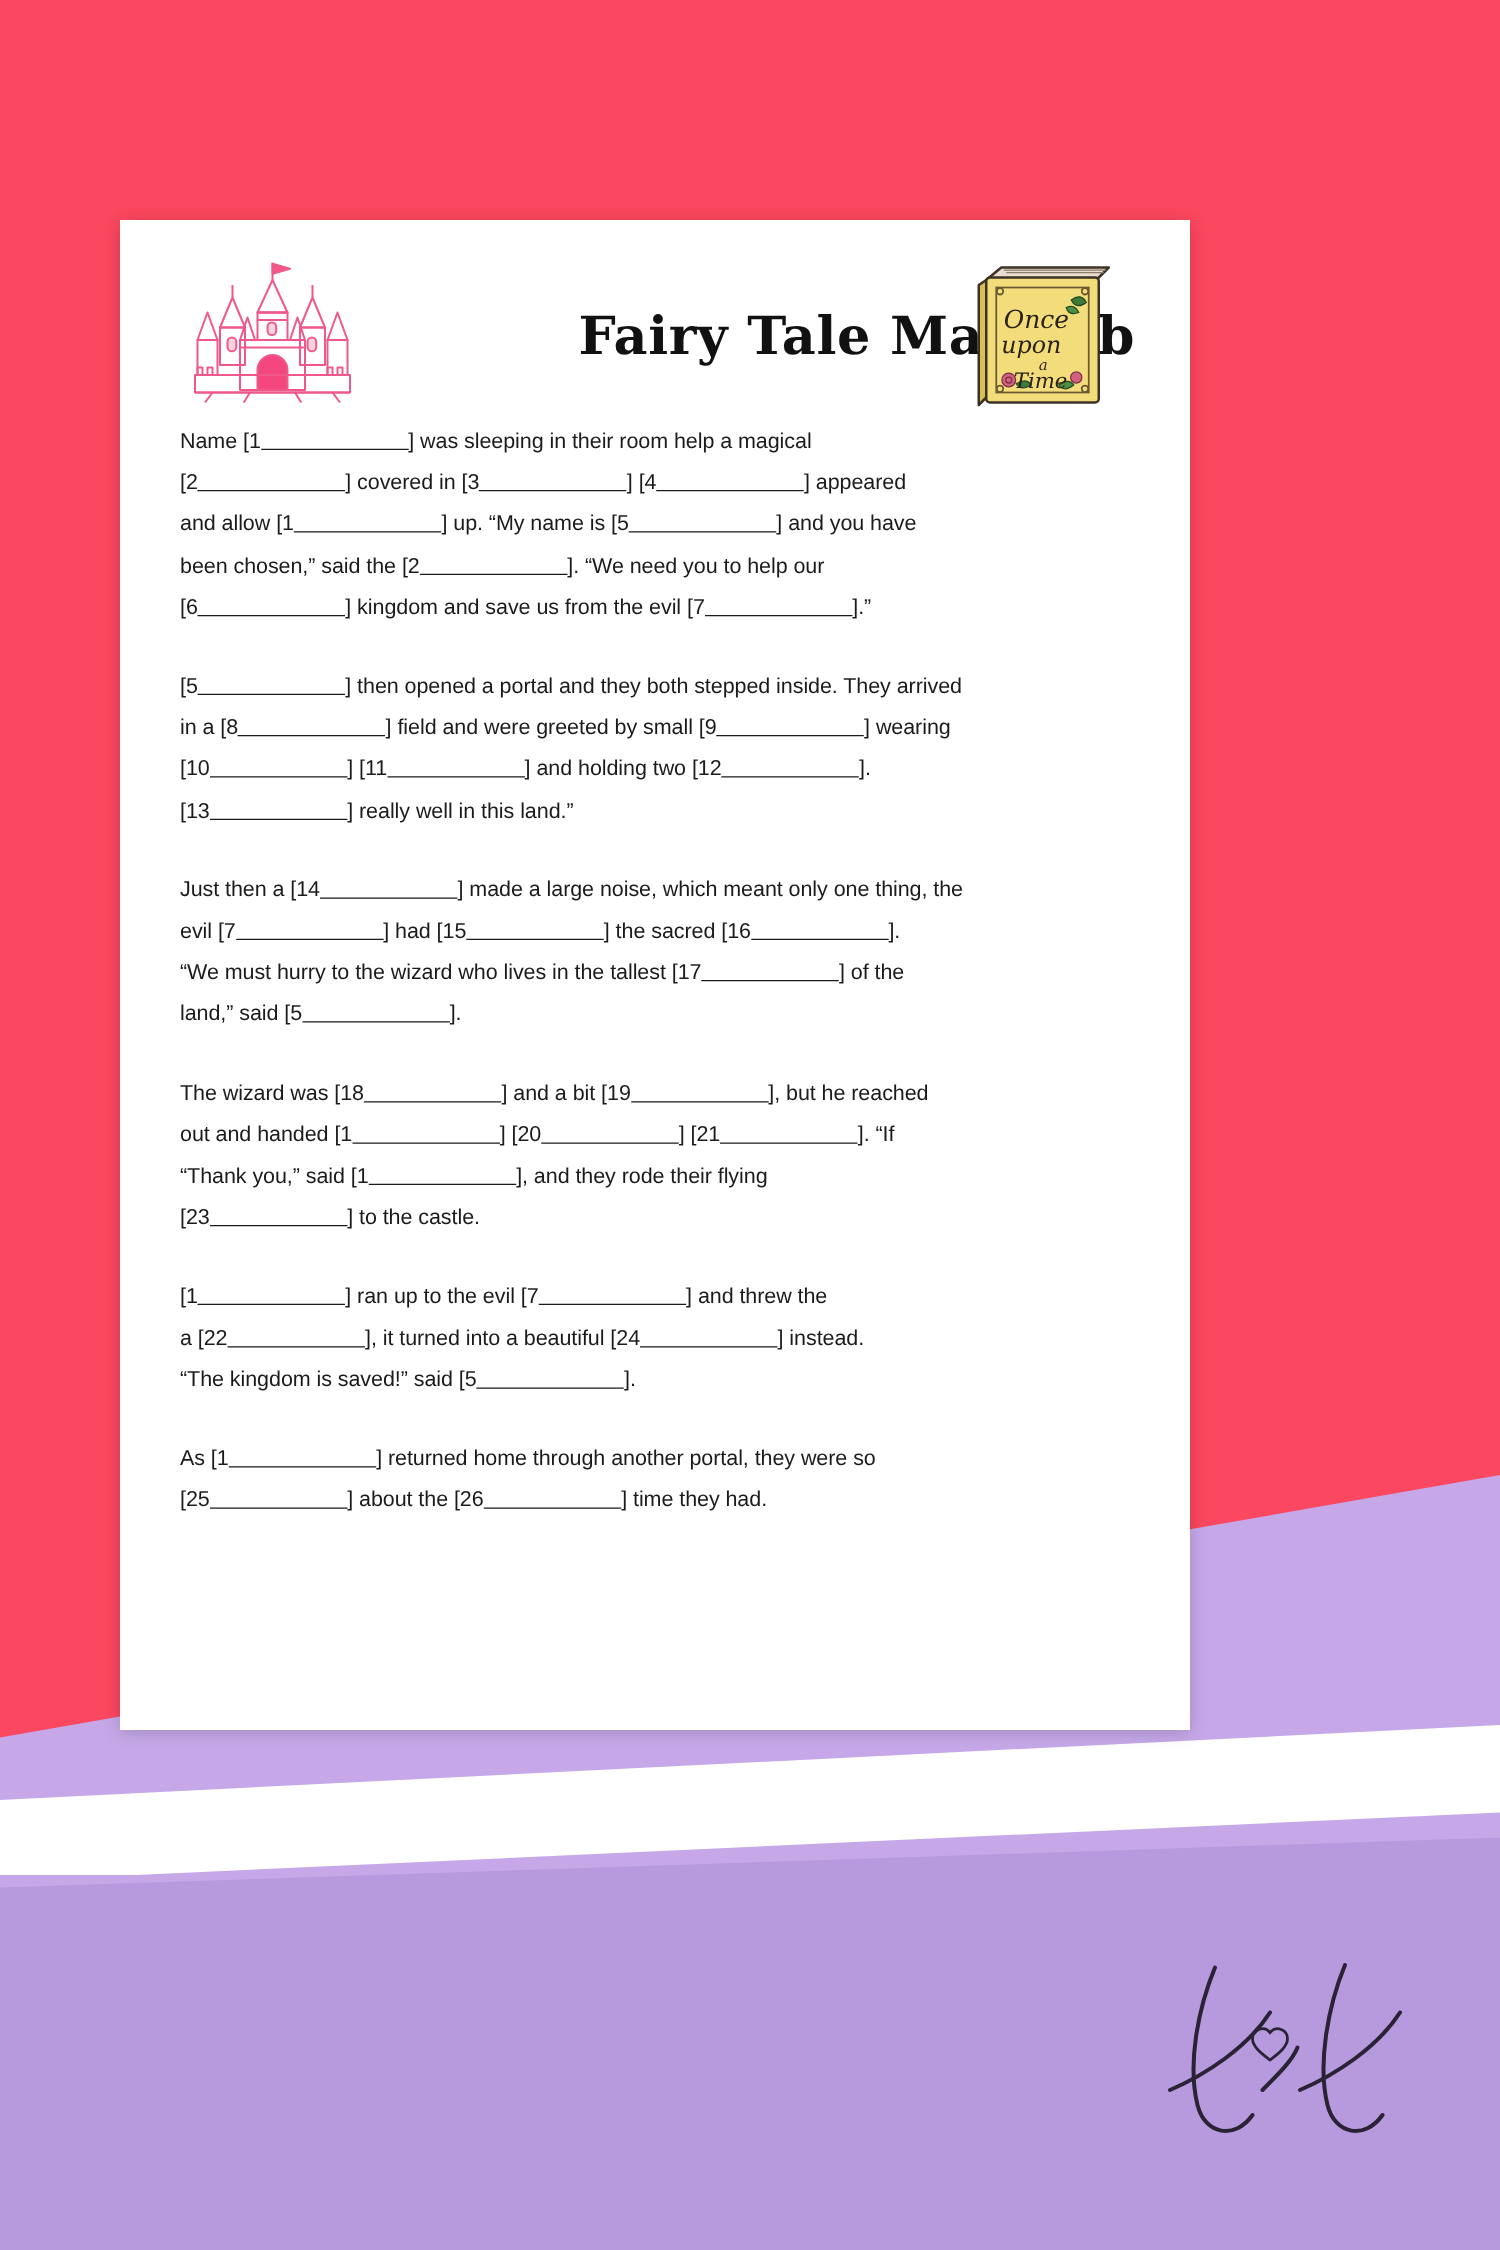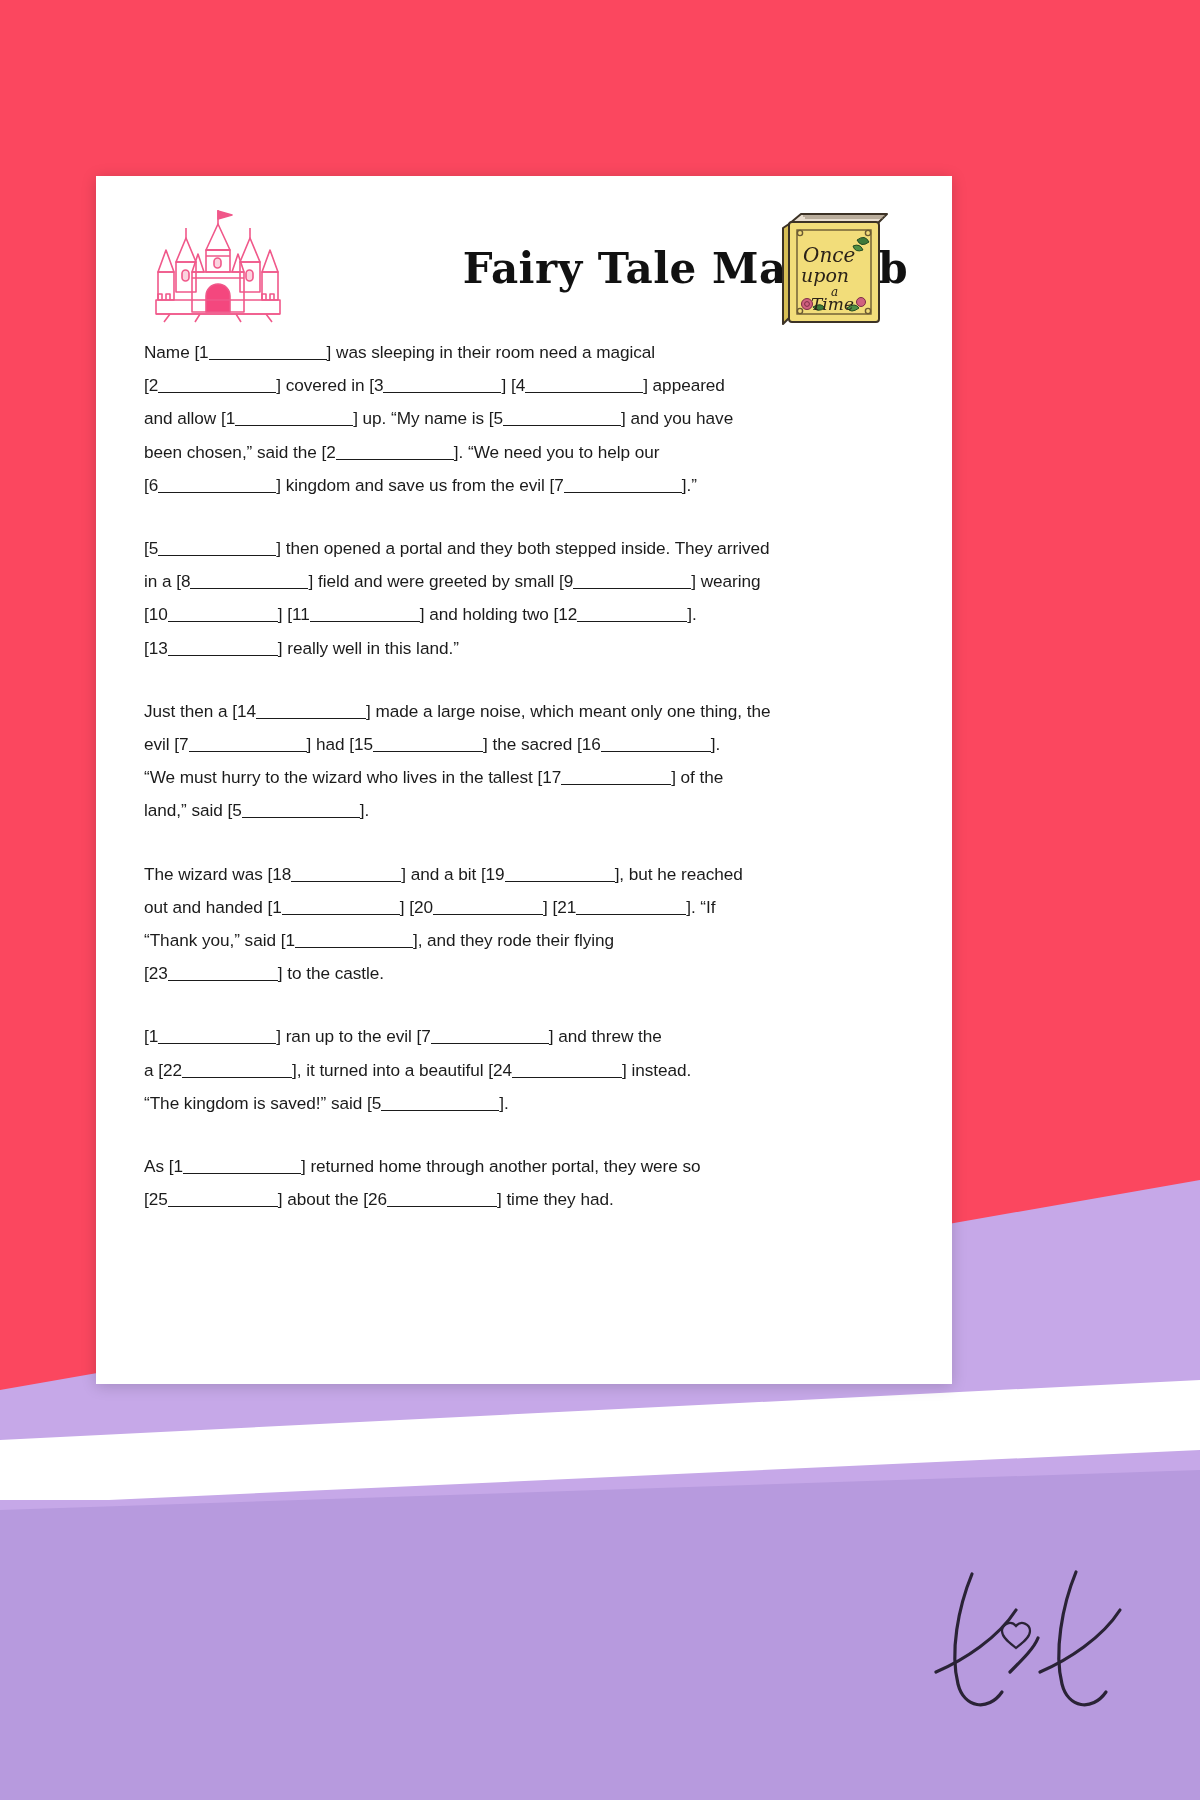--- a/index.html
+++ b/index.html
@@ -207,21 +207,21 @@
           <text x="28" y="76" font-size="19">upon</text>
           <text x="58" y="90" font-size="12">a</text>
           <text x="38" y="104" font-size="17">Time</text>
         </g>
       </svg>
     </div>
   </div>
 
   <div id="story">
       <div class="paragraph">
-        <div class="story-line"><span>Name </span><span><span>[1</span><span class="blank" style="width: 118px;"></span><span>]</span></span><span> was sleeping in their room need a magical</span></div>
+        <div class="story-line"><span>Name </span><span><span>[1</span><span class="blank" style="width: 118px;"></span><span>]</span></span><span> was sleeping in their room help a magical</span></div>
         <div class="story-line"><span><span>[2</span><span class="blank" style="width: 118px;"></span><span>]</span></span><span> covered in </span><span><span>[3</span><span class="blank" style="width: 118px;"></span><span>]</span></span><span> </span><span><span>[4</span><span class="blank" style="width: 118px;"></span><span>]</span></span><span> appeared</span></div>
         <div class="story-line"><span>and allow </span><span><span>[1</span><span class="blank" style="width: 118px;"></span><span>]</span></span><span> up. “My name is </span><span><span>[5</span><span class="blank" style="width: 118px;"></span><span>]</span></span><span> and you have</span></div>
         <div class="story-line"><span>been chosen,” said the </span><span><span>[2</span><span class="blank" style="width: 118px;"></span><span>]</span></span><span>. “We need you to help our</span></div>
         <div class="story-line"><span><span>[6</span><span class="blank" style="width: 118px;"></span><span>]</span></span><span> kingdom and save us from the evil </span><span><span>[7</span><span class="blank" style="width: 118px;"></span><span>]</span></span><span>.”</span></div>
       </div>
       <div class="paragraph">
         <div class="story-line"><span><span>[5</span><span class="blank" style="width: 118px;"></span><span>]</span></span><span> then opened a portal and they both stepped inside. They arrived</span></div>
         <div class="story-line"><span>in a </span><span><span>[8</span><span class="blank" style="width: 118px;"></span><span>]</span></span><span> field and were greeted by small </span><span><span>[9</span><span class="blank" style="width: 118px;"></span><span>]</span></span><span> wearing</span></div>
         <div class="story-line"><span><span>[10</span><span class="blank" style="width: 110px;"></span><span>]</span></span><span> </span><span><span>[11</span><span class="blank" style="width: 110px;"></span><span>]</span></span><span> and holding two </span><span><span>[12</span><span class="blank" style="width: 110px;"></span><span>]</span></span><span>.</span></div>
         <div class="story-line"><span><span>[13</span><span class="blank" style="width: 110px;"></span><span>]</span></span><span> really well in this land.”</span></div>

